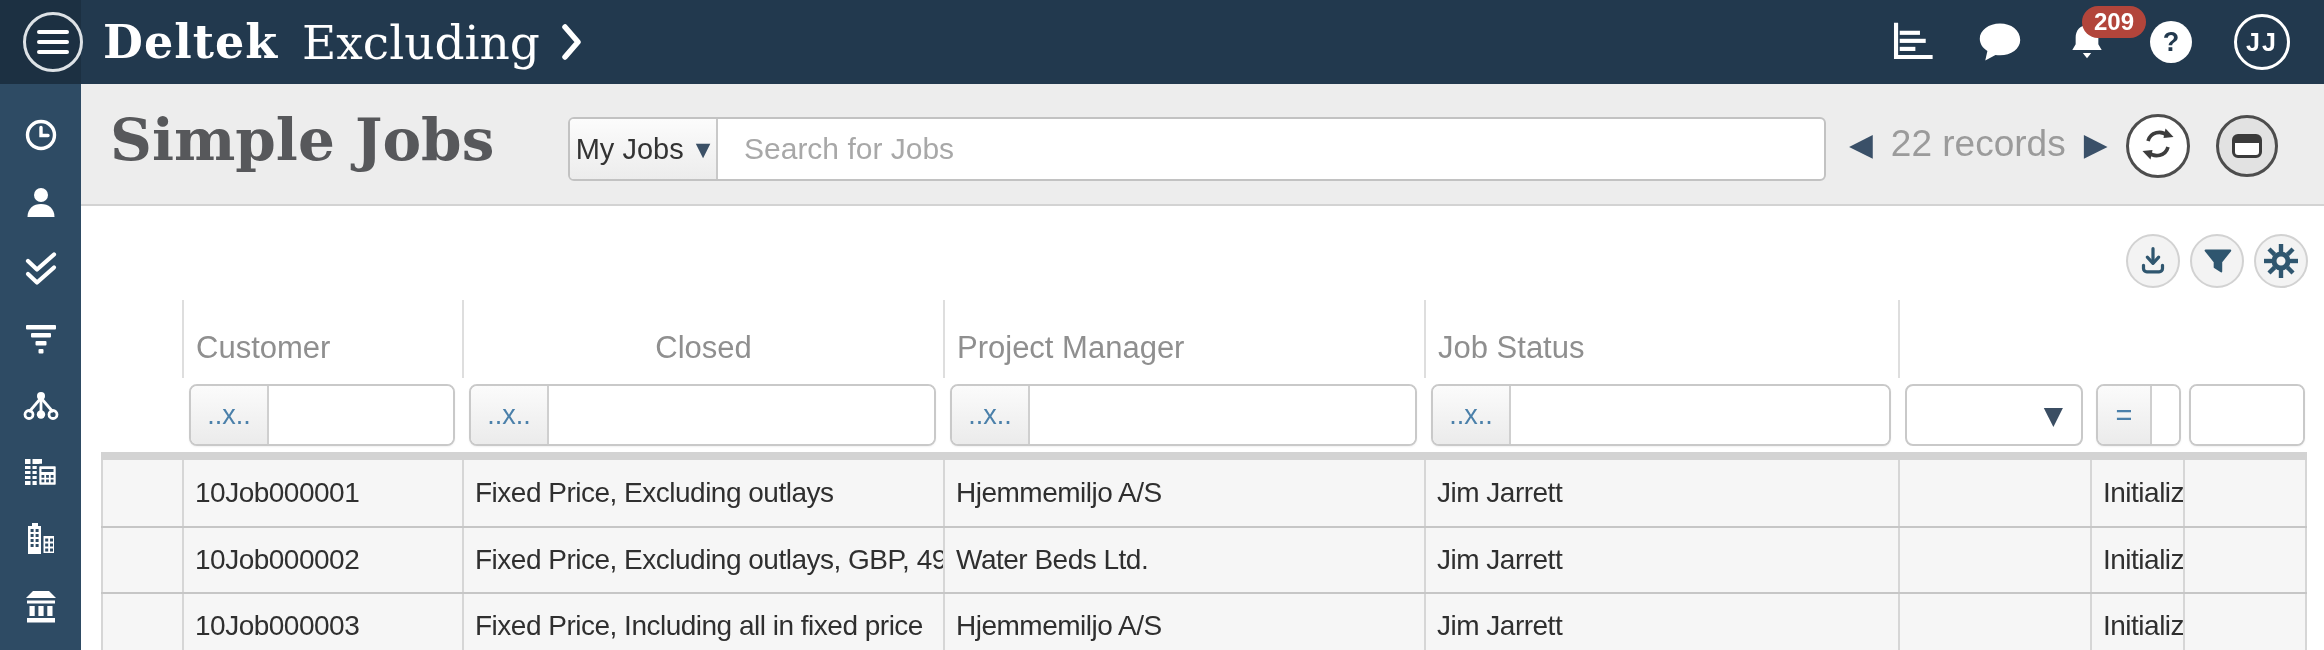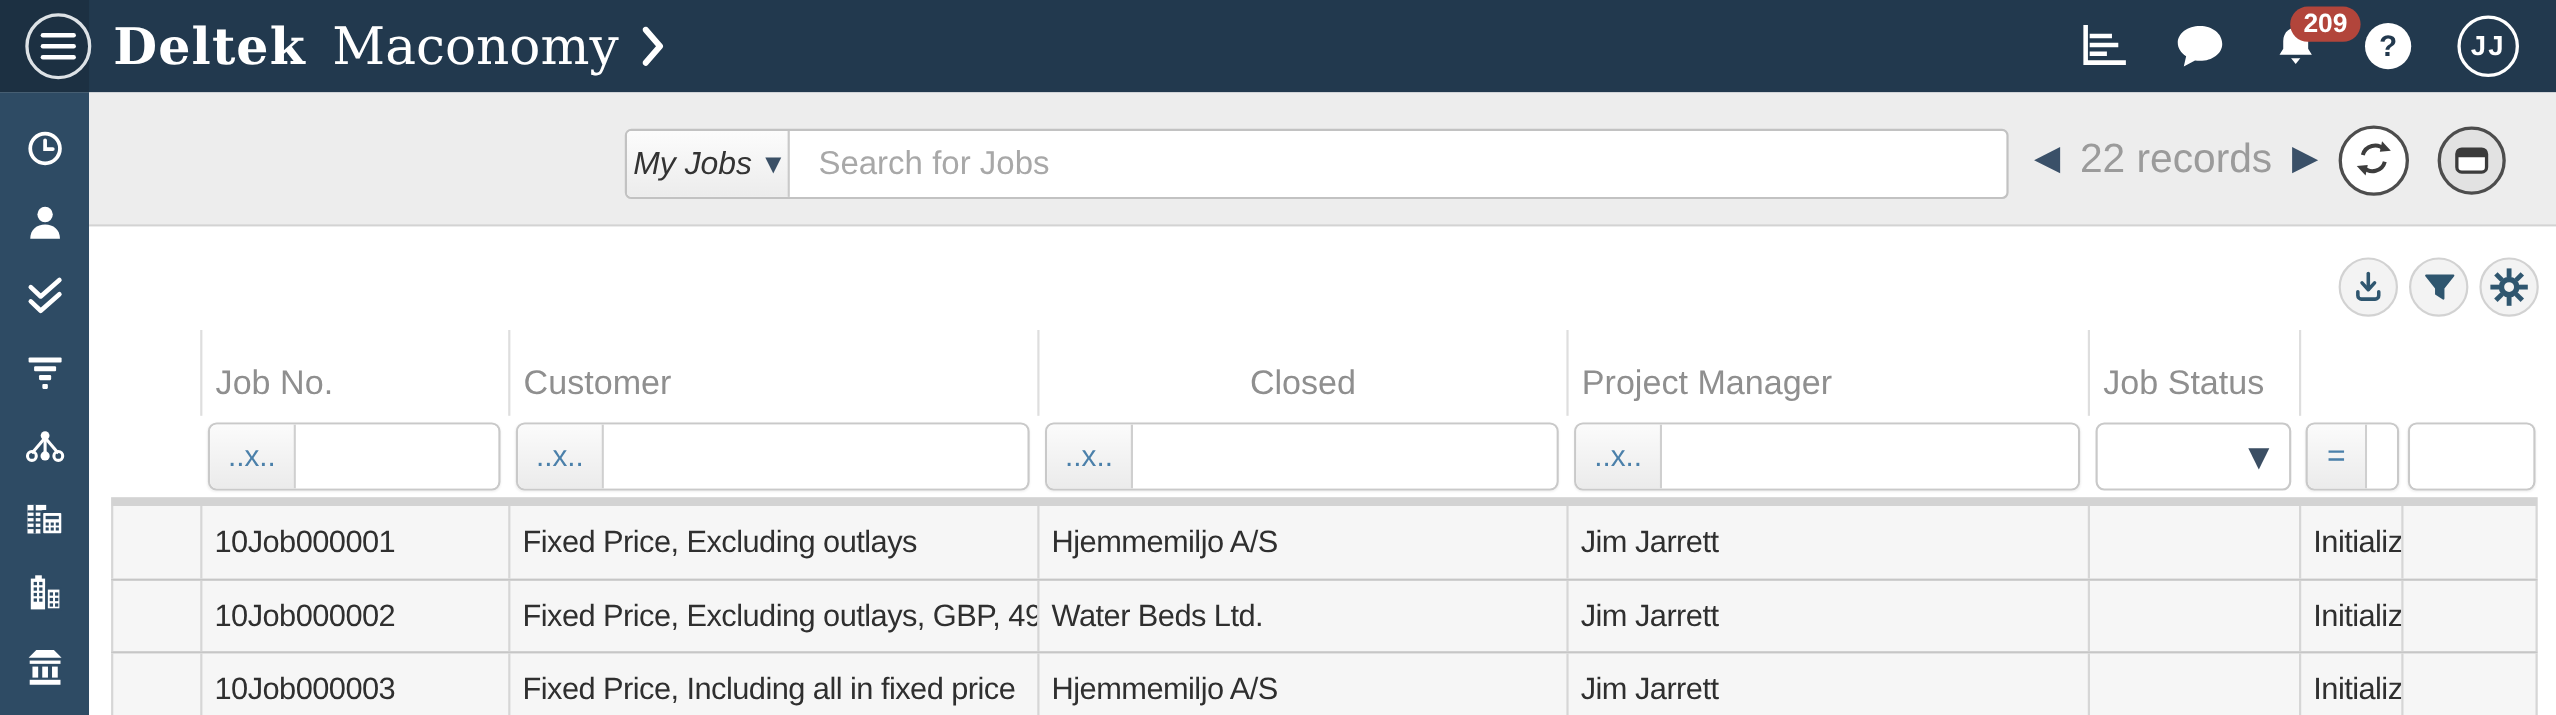--- a/index.html
+++ b/index.html
@@ -36,21 +36,21 @@
   
   #band { position:absolute; left:81px; top:84px; width:2243px; height:122px;
           background:#ededed; border-bottom:2px solid #d3d3d3; }
   #page-title { position:absolute; left:29px; top:22px; font-family:"DejaVu Serif", serif;
                 font-weight:bold; font-size:58px; color:#57585b; }
   #search-group { position:absolute; left:487px; top:33px; width:1258px; height:64px;
                   background:#fff; border:2px solid #c2c2c2; border-radius:6px; display:flex;
                   overflow:hidden; }
   #scope-btn { width:148px; flex:none; background:linear-gradient(#fcfcfc,#ececec);
                border-right:2px solid #c9c9c9; display:flex; align-items:center; justify-content:center;
-               gap:12px; font-size:29px; color:#333; cursor:default;font-style:italic; }
+               gap:12px; font-size:29px; color:#333; cursor:default; }
   .scope-caret { color:#3b5066; font-size:19px; font-family:"DejaVu Sans", sans-serif; }
   #search-input { flex:1; border:none; outline:none; font-size:30px; color:#444; padding:0 26px;
                   font-family:"Liberation Sans", sans-serif; background:transparent; }
   #search-input::placeholder { color:#a8a8a8; }
   #records-nav { position:absolute; left:1768px; top:0; height:120px; display:flex; align-items:center; gap:18px; }
   .nav-arrow { color:#3a5068; font-size:31px; font-family:"DejaVu Sans", sans-serif; cursor:default; }
   #records-label { color:#9b9b9b; font-size:37px; }
   .round-btn { position:absolute; border-radius:50%; display:grid; place-items:center; }
   #refresh-btn { left:2045px; top:30px; width:64px; height:64px; border:3px solid #4d4d4d; background:#fff; }
   #window-btn { left:2135px; top:31px; width:62px; height:62px; border:3px solid #4d4d4d; background:#e2e2e2; }
@@ -95,21 +95,21 @@
 
 <div id="topbar">
   <div id="topbar-tile"></div>
   <div id="hamburger">
     <span></span>
       <span></span>
       <span></span>
   </div>
   <div id="brand">
     <span class="brand-primary">Deltek</span>
-    <span class="brand-secondary">Maconomy</span>
+    <span class="brand-secondary">Excluding</span>
     <span class="brand-chevron">
       <svg width="20" height="36" viewBox="0 0 20 36">
           <path d="M3 3 L16 18 L3 33" fill="none" stroke="#fff" stroke-width="5.5" stroke-linecap="round" stroke-linejoin="round"></path>
         </svg>
     </span>
   </div>
   <div id="topbar-actions">
     <span class="top-icon">
       <svg width="46" height="42" viewBox="0 0 40 36" fill="none" stroke="#fff" stroke-width="3.6" stroke-linecap="square">
         <path d="M7 3 V31 H37"></path>
@@ -228,20 +228,21 @@
       <rect x="6" y="13.5" width="28" height="3"></rect>
       <rect x="8.5" y="19" width="5.2" height="10"></rect>
         <rect x="17.4" y="19" width="5.2" height="10"></rect>
         <rect x="26.3" y="19" width="5.2" height="10"></rect>
       <rect x="6" y="31" width="28" height="4.5"></rect>
     </svg>
   </span>
 </div>
 
 <div id="band">
+  <div id="page-title">Simple Jobs</div>
 
   <div id="search-group">
     <div id="scope-btn">
       <span>My Jobs</span>
       <span class="scope-caret">▼</span>
     </div>
     <input id="search-input" type="text" placeholder="Search for Jobs" style="">
   </div>
 
   <div id="records-nav">
@@ -294,21 +295,20 @@
         </g>
         <path fill-rule="evenodd" d="M20 10.5 a9.5 9.5 0 1 0 0 19 a9.5 9.5 0 1 0 0 -19 z M20 15.5 a4.5 4.5 0 1 1 0 9 a4.5 4.5 0 1 1 0 -9 z"></path>
       </svg>
     </span>
   </div>
 
   <div id="jobs-table">
 
     <div class="grid-row thead">
       <div class="th"></div>
-      <div class="th">Job No.</div>
       <div class="th">Customer</div>
       <div class="th th-center">Closed</div>
       <div class="th">Project Manager</div>
       <div class="th">Job Status</div>
       <div class="th"></div>
     </div>
 
     <div class="grid-row tfilter">
       <div class="fcell"></div>
       <div class="fcell">

